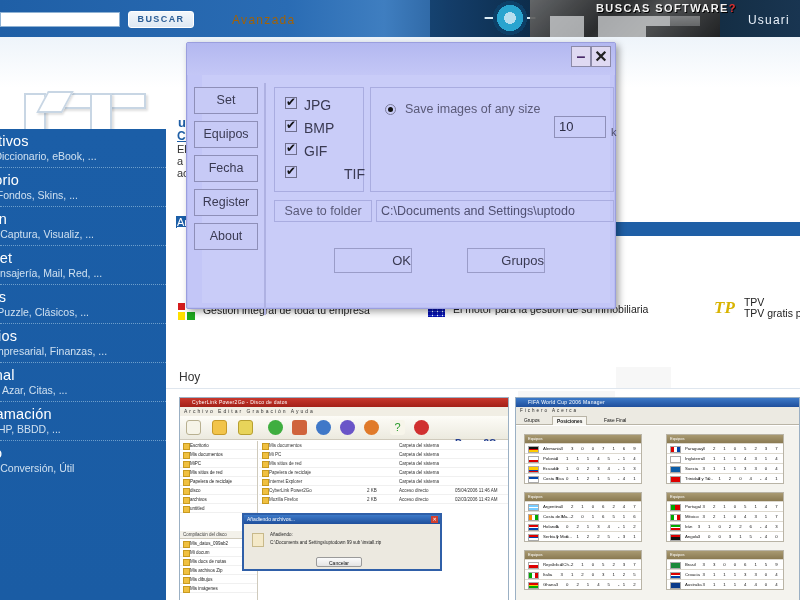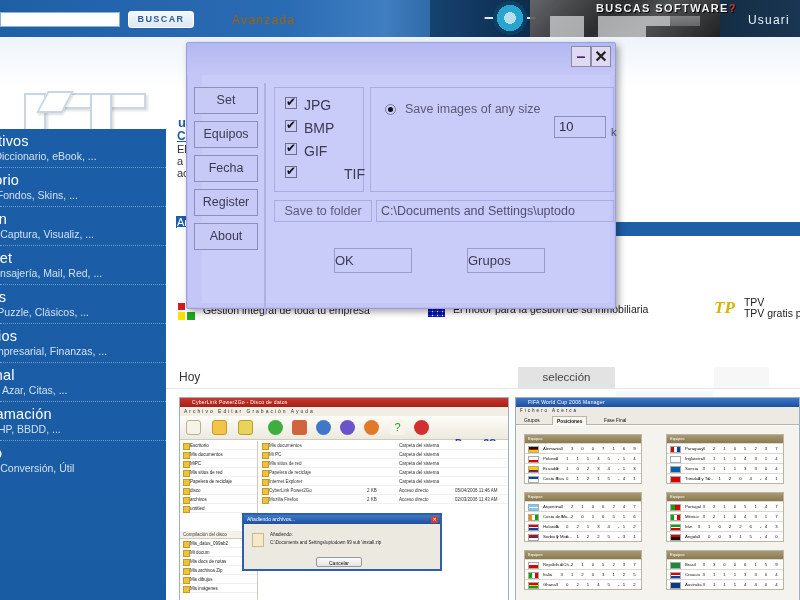--- a/index.html
+++ b/index.html
@@ -377,21 +377,21 @@
     text-align:center; line-height:20px;
   }
   .path-fld {
     position:absolute; left:174px; top:125px; width:238px; height:22px;
     border:1px solid #a9ace0; font-size:12.5px; color:#4f4f70;
     padding-left:4px; line-height:20px; overflow:hidden; white-space:nowrap;
   }
   .okc {
     position:absolute; top:173px; width:78px; height:25px;
     border:1px solid #9a9cc8; color:#3a3a52; font-size:13px;
-    text-align:left; line-height:23px;
+    text-align:right; line-height:23px;
   }
   .ok-b { left:132px; }
   .cancel-b { left:265px; }
 </style>
 </head>
 <body>
 
 <div id="page">
 
   <div class="hdr-band">
@@ -500,21 +500,20 @@
         <span class="promo-2line">
           <span style="display:block;">TPV</span>
           <span style="display:block;">TPV gratis p</span>
         </span>
       </div>
     </div>
 
     <div class="hoy-row">
       <div class="hoy-lbl">Hoy</div>
       <div class="tabs">
-        <div class="tab active">selección</div>
         <div class="tab inactive">últimos</div>
         <div class="tab blank"></div>
       </div>
     </div>
 
     <div class="thumb th-left">
       <div class="tb-title">CyberLink Power2Go - Disco de datos</div>
       <div class="tb-menu">Archivo  Editar  Grabación  Ayuda</div>
       <div class="tb-toolbar">
         <span class="tb-ic" style="left:6px;background:#f6f4e8;border:1px solid #b8b090;"></span>

